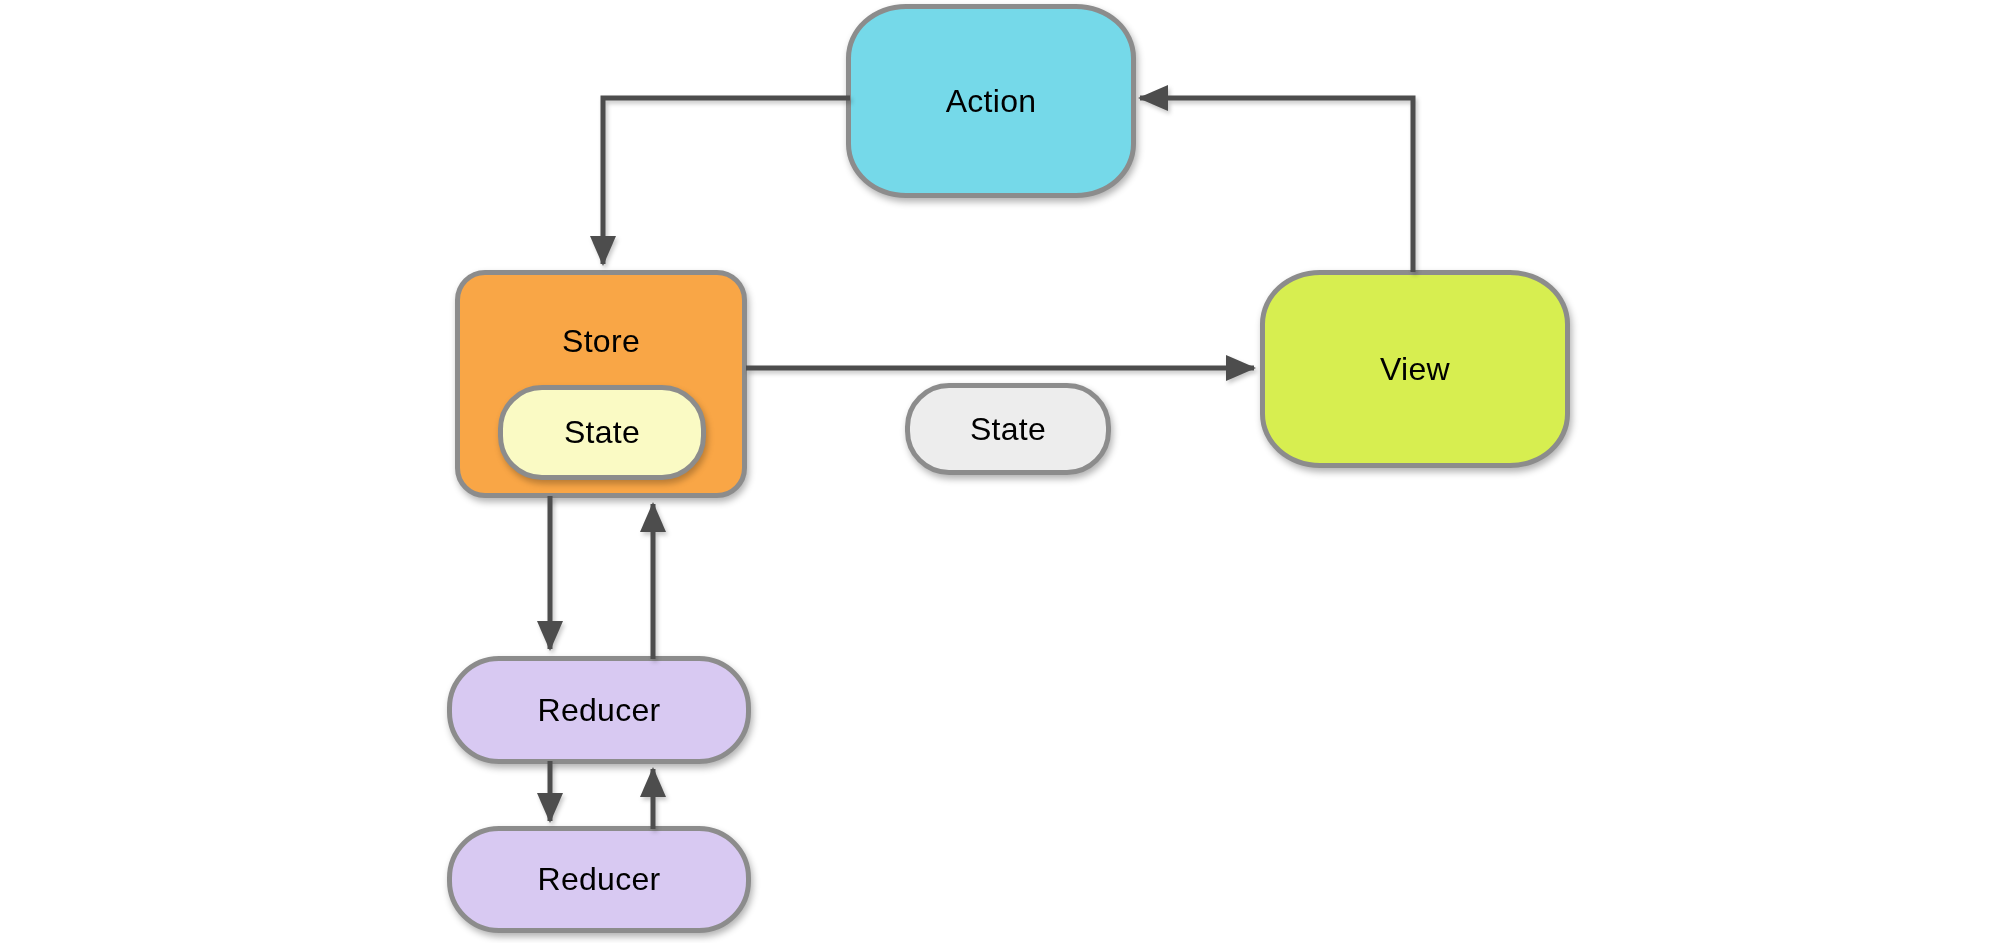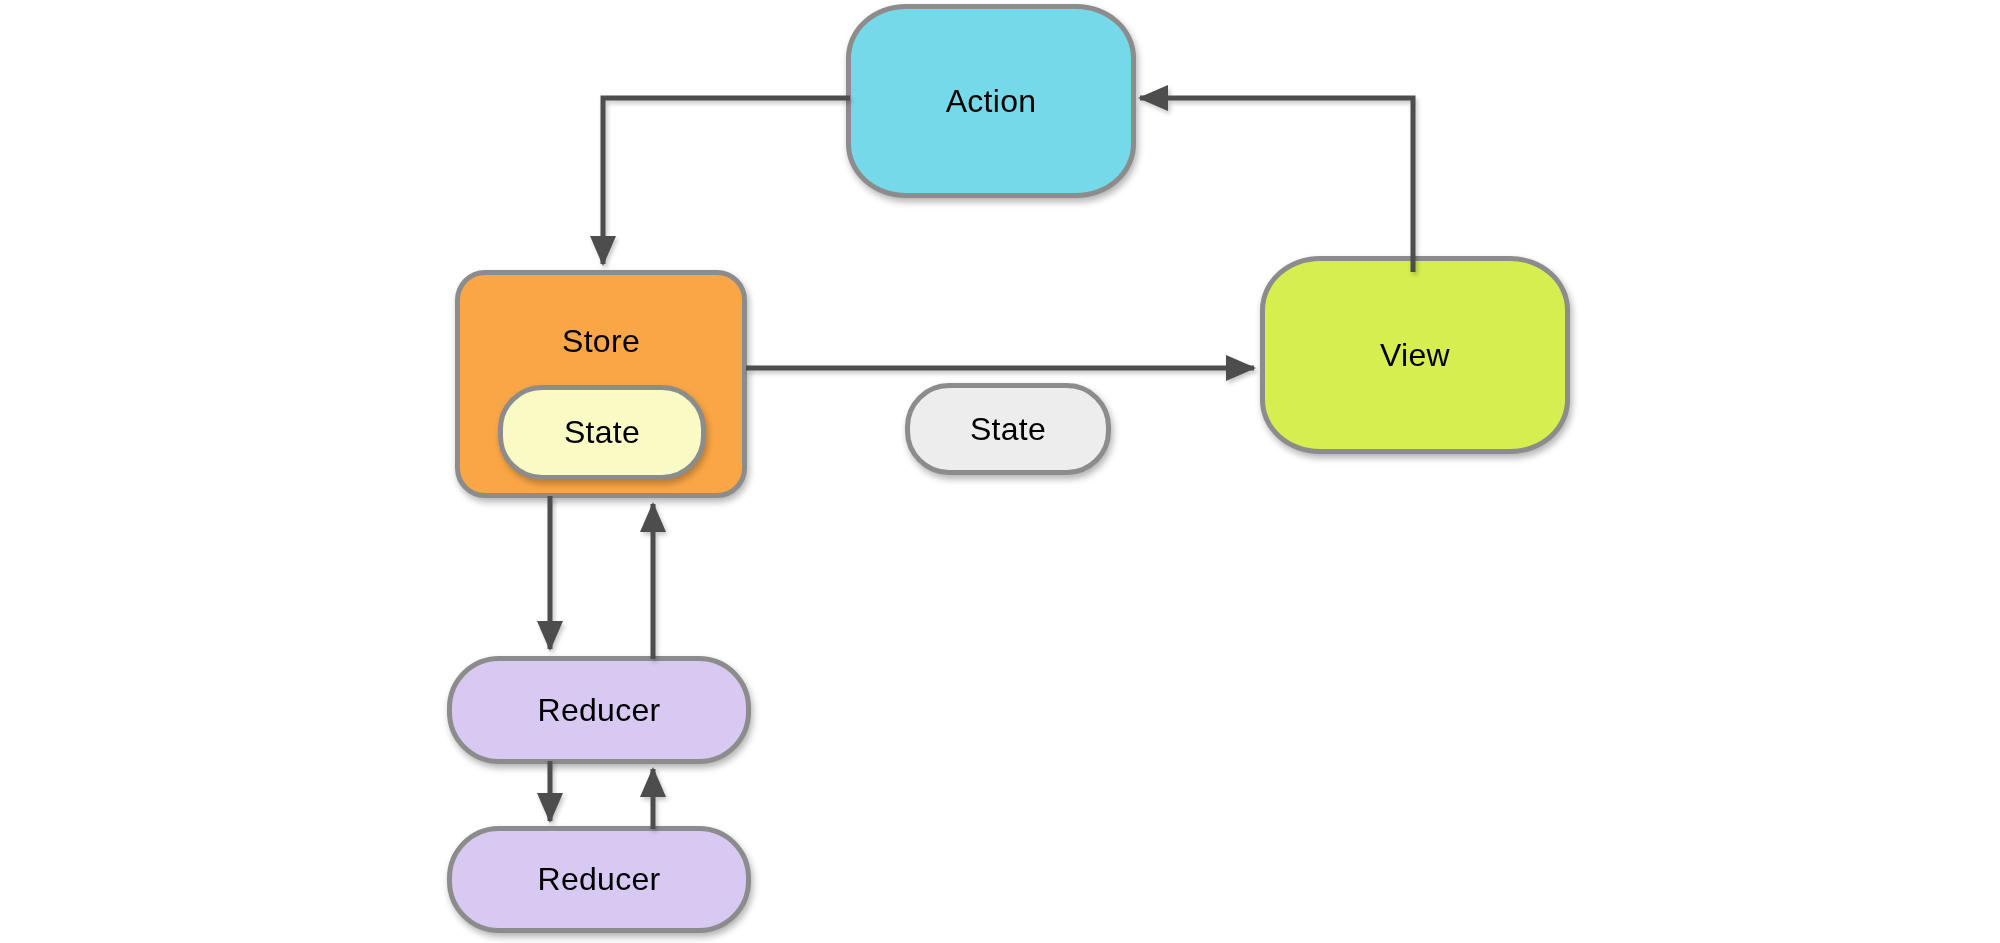--- a/index.html
+++ b/index.html
@@ -23,21 +23,21 @@
     letter-spacing: 0.3px;
     box-shadow: 2px 4px 7px rgba(0,0,0,0.30);
     background: #ffffff;
   }
   .big-radius { border-radius: 60px / 54px; }
 
   #node-action  { left: 846px;  top: 4px;   width: 290px; height: 194px; }
   #node-store   { left: 455px;  top: 270px; width: 292px; height: 228px; justify-content: center; align-items: flex-start; }
   #node-store .store-label { position: absolute; top: 48px; left: 0; right: 0; text-align: center; }
   #node-store-state { left: 38px; top: 110px; width: 208px; height: 95px; border-radius: 44px; box-shadow: 2px 4px 6px rgba(0,0,0,0.25); }
-  #node-view    { left: 1260px; top: 256px; width: 310px; height: 198px; }
+  #node-view    { left: 1260px; top: 270px; width: 310px; height: 198px; }
   #node-state   { left: 905px;  top: 383px; width: 206px; height: 92px;  border-radius: 44px; }
   #node-reducer-top    { left: 447px; top: 656px; width: 304px; height: 108px; border-radius: 52px; }
   #node-reducer-bottom { left: 447px; top: 826px; width: 304px; height: 107px; border-radius: 52px; }
 
   .edges {
     position: absolute;
     left: 0; top: 0;
     pointer-events: none;
     filter: drop-shadow(2px 3px 2px rgba(0,0,0,0.22));
   }

